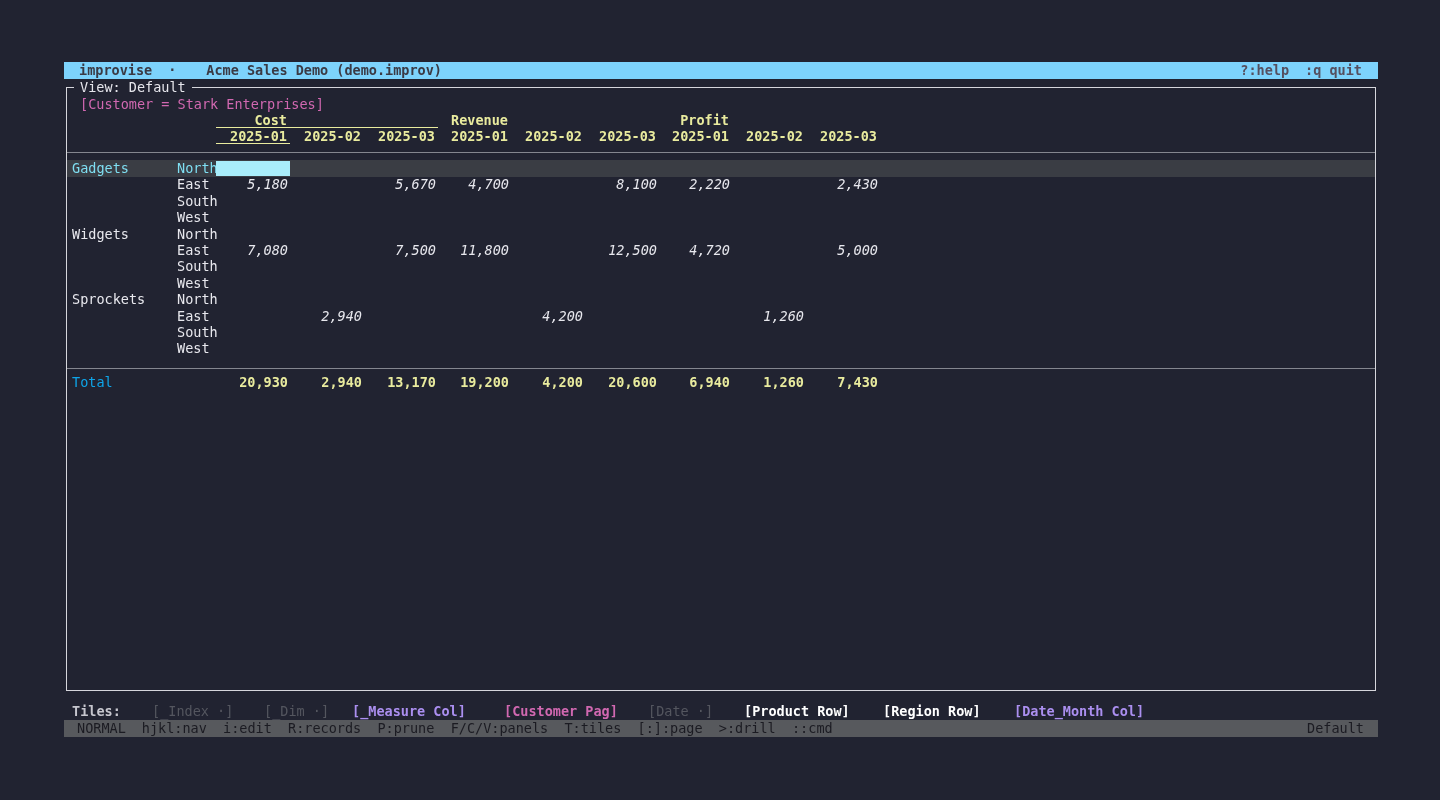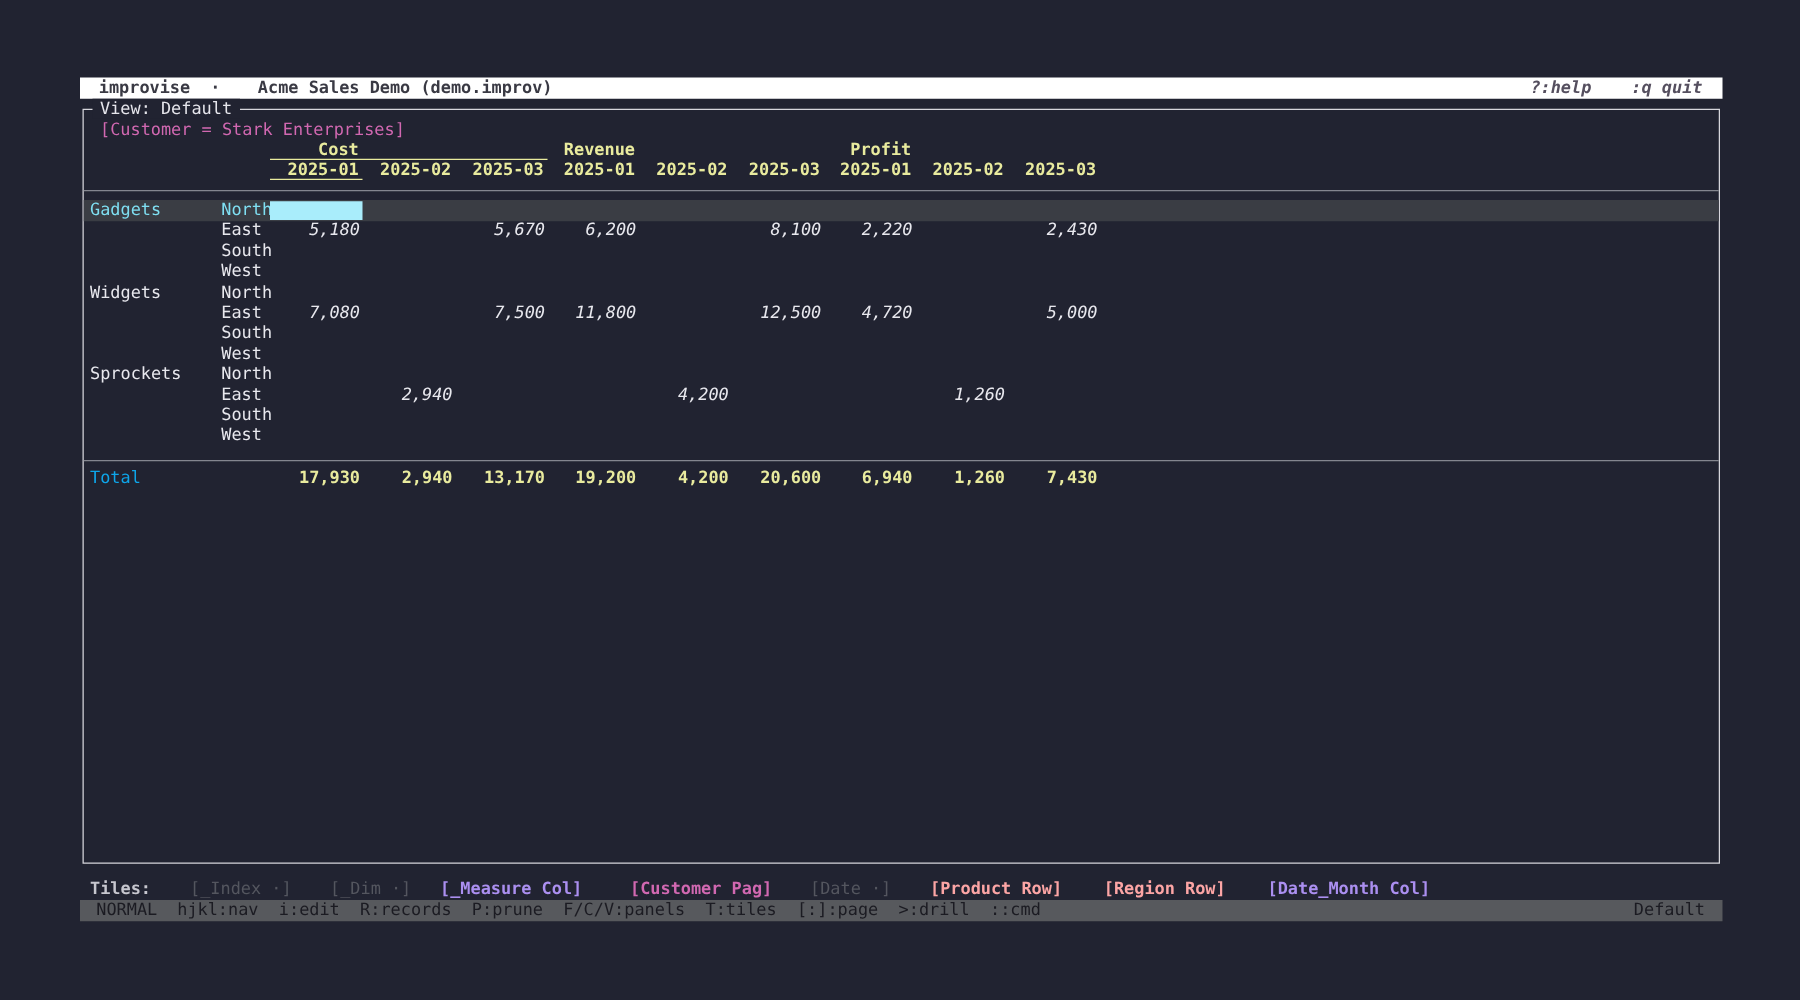--- a/index.html
+++ b/index.html
@@ -3,26 +3,26 @@
 <meta charset="utf-8">
 <style>
   * { margin:0; padding:0; box-sizing:border-box; }
   html,body { width:1440px; height:800px; background:#212331; overflow:hidden; }
   body { font-family:"DejaVu Sans Mono","Liberation Mono",monospace; font-size:13.5px; color:#e8e8ee; }
   span { white-space:pre; }
 
   .term { position:absolute; left:64px; top:62px; width:1314px; height:675px; }
 
   
-  .topbar { position:absolute; left:0; top:0; width:1314px; height:17px; background:#ffffff;
+  .topbar { position:absolute; left:0; top:0; width:1314px; height:17px; background:#7dd3fc;
             color:#3a3a44; font-weight:700; line-height:17px; padding-left:15px; }
   .topbar .dot { margin-left:16px; }
   .topbar .ftitle { margin-left:30px; }
   .topbar-right { position:absolute; right:16px; top:0; line-height:17px; color:#554f5f; }
-  .topbar-right span { margin-left:32px;font-style:italic; }
+  .topbar-right span { margin-left:16px; }
 
   
   .viewbox { position:absolute; left:2px; top:25px; width:1310px; height:604px;
              border:1px solid #d6d6dc; }
   .viewtitle { position:absolute; left:10px; top:17px; height:16px; line-height:16px;
                background:#212331; padding:0 6px; color:#e6e6ec;text-align:right; }
   .filter { position:absolute; left:16px; top:34px; height:16px; line-height:16px; color:#d168b1; }
 
   
   .hrow,.row { position:absolute; left:3px; width:1308px; height:17px; line-height:17px; }
@@ -41,21 +41,21 @@
   .total .cell { font-style:normal; font-weight:700; color:#e9eb9e; }
   .total .prod { font-weight:400; color:#0ea5e9; }
 
   
   .tilesrow { position:absolute; left:0; top:641px; width:1314px; height:17px; line-height:17px; }
   .tileslabel { position:absolute; left:8px; color:#c6c6ce; font-weight:700;text-align:right; }
   .tile { position:absolute; font-weight:700; }
   .tile.inactive { color:#54565f; font-weight:400; }
   .tile.purple { color:#ab8ff0; }
   .tile.pink { color:#d168b1; }
-  .tile.green { color:#fca5a5; }
+  .tile.green { color:#ffffff; }
 
   
   .statusbar { position:absolute; left:0; top:658px; width:1314px; height:17px; line-height:17px;
                background:#57595d; color:#1b1b22; padding-left:13px; }
   .statusbar .hints { margin-left:16px; }
   .statusbar .right { position:absolute; right:14px; top:0; }
 </style>
 </head>
 <body>
 
@@ -95,21 +95,21 @@
   <div class="row selected" style="top:98px">
     <span class="prod cyan">Gadgets</span>
     <span class="reg cyan">North</span>
     <div class="selcell"></div>
   </div>
   <div class="row" style="top:114px">
     <span class="prod"></span>
     <span class="reg">East</span>
     <span class="cell c0">5,180</span>
     <span class="cell c2">5,670</span>
-    <span class="cell c3">6,200</span>
+    <span class="cell c3">4,700</span>
     <span class="cell c5">8,100</span>
     <span class="cell c6">2,220</span>
     <span class="cell c8">2,430</span>
   </div>
   <div class="row" style="top:131px">
     <span class="reg">South</span>
   </div>
   <div class="row" style="top:147px">
     <span class="reg">West</span>
   </div>
@@ -146,21 +146,21 @@
     <span class="reg">South</span>
   </div>
   <div class="row" style="top:278px">
     <span class="reg">West</span>
   </div>
 
   <div class="sep" style="top:306px"></div>
 
   <div class="row total" style="top:312px">
     <span class="prod">Total</span>
-    <span class="cell c0">17,930</span>
+    <span class="cell c0">20,930</span>
     <span class="cell c1">2,940</span>
     <span class="cell c2">13,170</span>
     <span class="cell c3">19,200</span>
     <span class="cell c4">4,200</span>
     <span class="cell c5">20,600</span>
     <span class="cell c6">6,940</span>
     <span class="cell c7">1,260</span>
     <span class="cell c8">7,430</span>
   </div>
 

